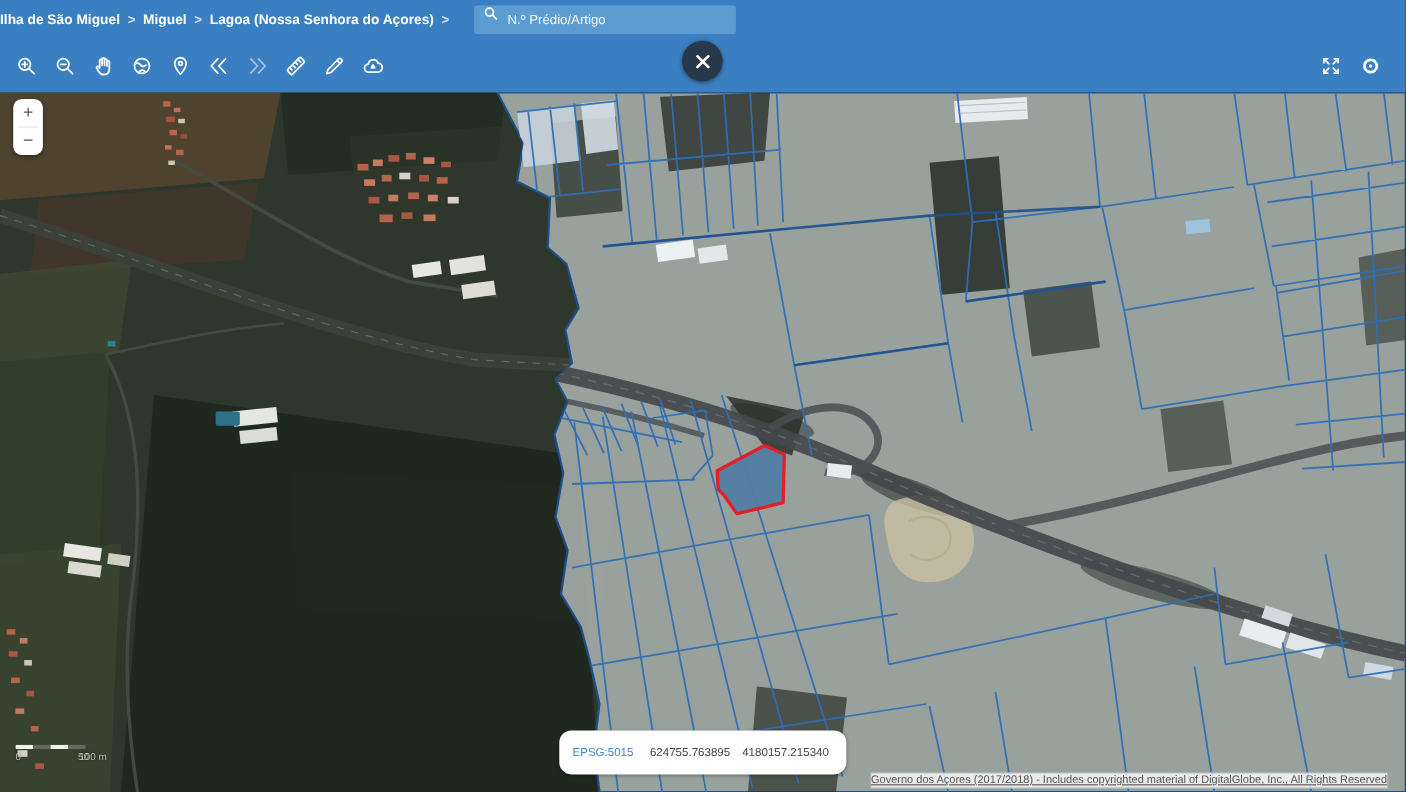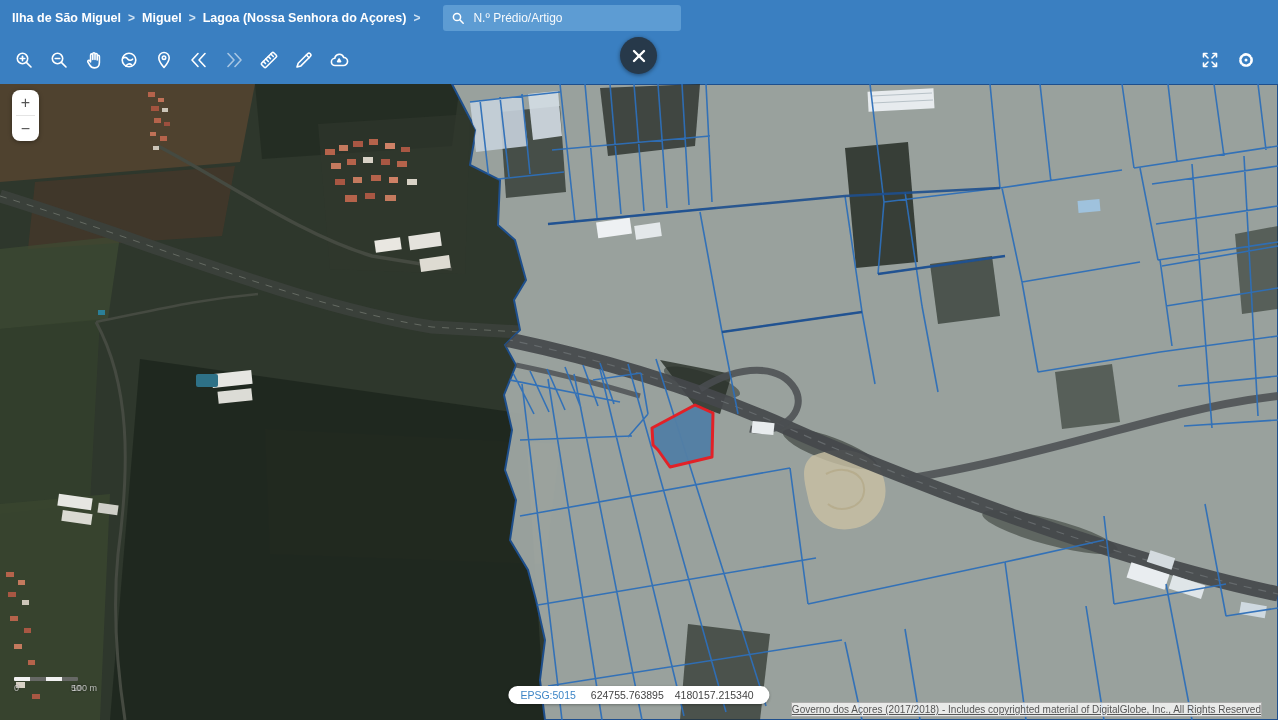--- a/index.html
+++ b/index.html
@@ -2,26 +2,26 @@
 <html><head>
 <meta charset="utf-8">
 <style>
   html,body{margin:0;padding:0;}
   body{
     width:1278px;height:720px;overflow:hidden;position:relative;
     font-family:"Liberation Sans",sans-serif;background:#2e372c;
   }
   
   .header{position:absolute;top:0;left:0;width:1278px;height:84px;background:#3a7fc1;z-index:30;}
-  .crumb-row{height:36px;display:flex;align-items:center;padding-left:12px;}
+  .crumb-row{height:36px;display:flex;align-items:center;padding-left:0;}
   .crumb{color:#fff;font-size:12.5px;font-weight:bold;white-space:nowrap;}
   .crumb-sep{color:#cfe2f3;font-size:12px;font-weight:bold;margin:0 7px;}
   .search-box{
     margin-left:16px;width:238px;height:26px;background:#5d9cd3;border-radius:3px;
-    display:flex;align-items:center;padding:0 8px;box-sizing:border-box;
+    display:flex;padding:0 8px;box-sizing:border-box;
   }
   .search-box svg{flex:0 0 auto;margin-right:6px;}
   .search-box input{
     background:transparent;border:none;outline:none;color:#fff;font-size:12px;width:100%;
     font-family:"Liberation Sans",sans-serif;
   }
   .search-box input::placeholder{color:rgba(255,255,255,.95);opacity:1;}
   .tool-row{height:48px;display:flex;align-items:center;padding-left:6px;position:relative;}
   .tbtn{width:24px;height:24px;margin:0 5.5px;cursor:pointer;display:flex;align-items:center;justify-content:center;}
   .tbtn svg{stroke:#fff;fill:none;stroke-width:1.6;stroke-linecap:round;stroke-linejoin:round;}
@@ -49,21 +49,21 @@
   .scalebar .segs i:nth-child(odd){background:#f2f2f2;}
   .scalebar .segs i:nth-child(even){background:rgba(110,110,110,.85);}
   .scalebar .labels{position:relative;height:11px;margin-top:2px;
     font-size:9px;color:rgba(235,235,235,.75);text-shadow:0 0 2px rgba(0,0,0,.6);}
   .scalebar .labels span{position:absolute;top:0;}
   .scalebar .labels span:nth-child(1){left:0;}
   .scalebar .labels span:nth-child(2){left:29px;padding-left:28px;}
   .scalebar .labels span:nth-child(3){left:58px;white-space:nowrap;text-align:right;}
   .coordpill{
     position:absolute;left:50%;transform:translateX(-50%);bottom:16px;z-index:20;
-    background:#fff;border-radius:11px;padding:3px 12px;font-size:10.5px;color:#444;
+    background:#fff;border-radius:11px;padding:14px 12px;font-size:10.5px;color:#444;
     box-shadow:0 1px 3px rgba(0,0,0,.3);white-space:nowrap;
   }
   .coordpill .epsg{color:#3d85c6;margin-right:8px;}
   .coordpill .num{margin:0 4px;}
   .attrib{
     position:absolute;right:16px;bottom:3px;z-index:20;background:rgba(255,255,255,.78);
     border:1px solid rgba(120,120,120,.55);padding:1px 0;font-size:10px;color:#555;
     white-space:nowrap;
     text-decoration:underline;
   }

